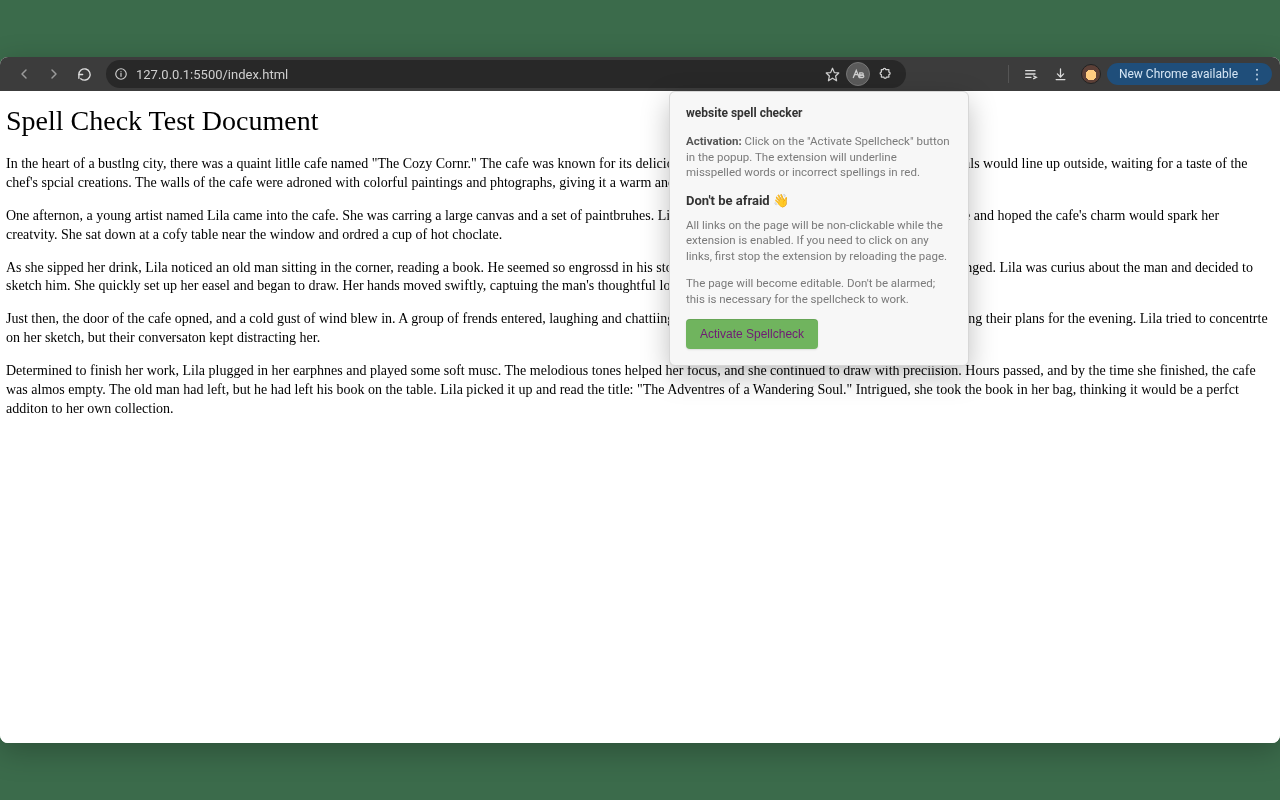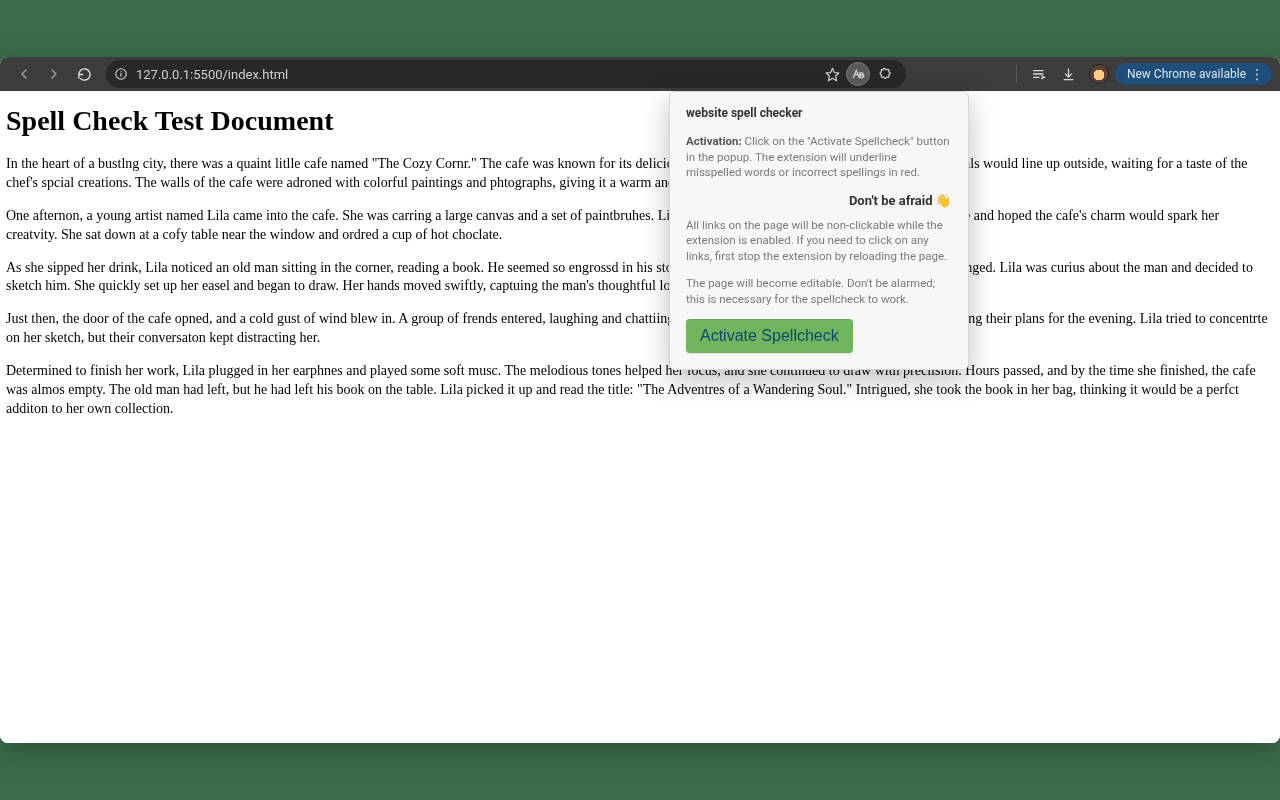--- a/index.html
+++ b/index.html
@@ -118,42 +118,42 @@
     border: 1px solid #222;
   }
   .chrome-btn {
     background: #1f4e7a;
     color: #d6e6f5;
     font-size: 12px;
     border-radius: 16px;
     padding: 4px 8px 4px 12px;
     display: flex;
     align-items: center;
-    gap: 4px;
+    gap: 12px;
     cursor: pointer;
   }
   .chrome-btn .dots {
     font-size: 14px;
     line-height: 1;
     color: #d6e6f5;
   }
 
   
   .page-content {
     position: absolute;
     left: 0; right: 0; top: 34px; bottom: 0;
     background: #fff;
     padding: 8px 6px 0 6px;
     overflow: hidden;
     border-bottom-left-radius: 8px;
     border-bottom-right-radius: 8px;
   }
   .page-content h1 {
     font-family: "Times New Roman", Times, serif;
-    font-weight: 700;
+    font-weight: 400;
     font-size: 28px;
     margin: 6px 0 18px 0;
   }
   .page-content p {
     font-family: "Times New Roman", Times, serif;
     font-size: 14px;
     line-height: 1.35;
     margin: 0 0 14px 0;
     color: #000;
   }
@@ -183,27 +183,26 @@
     color: #7a7a7a;
     line-height: 1.35;
     margin-bottom: 12px;
   }
   .ext-section b { color: #555; font-weight: 700; text-align: right; }
   .ext-sub {
     font-size: 13px;
     font-weight: 700;
     color: #333;
     margin: 10px 0 10px 0;
-    text-align: right;
   }
   .activate-btn {
     display: inline-block;
     background: #70b45e;
-    color: #0c4a6e;
-    font-size: 16px;
+    color: #701a75;
+    font-size: 12px;
     padding: 8px 14px;
     border-radius: 4px;
     border: none;
     cursor: pointer;
     box-shadow: 0 1px 0 rgba(0,0,0,0.08) inset, 0 1px 2px rgba(0,0,0,0.1);
   }
 
   svg { display: block; }
 </style>
 </head>

